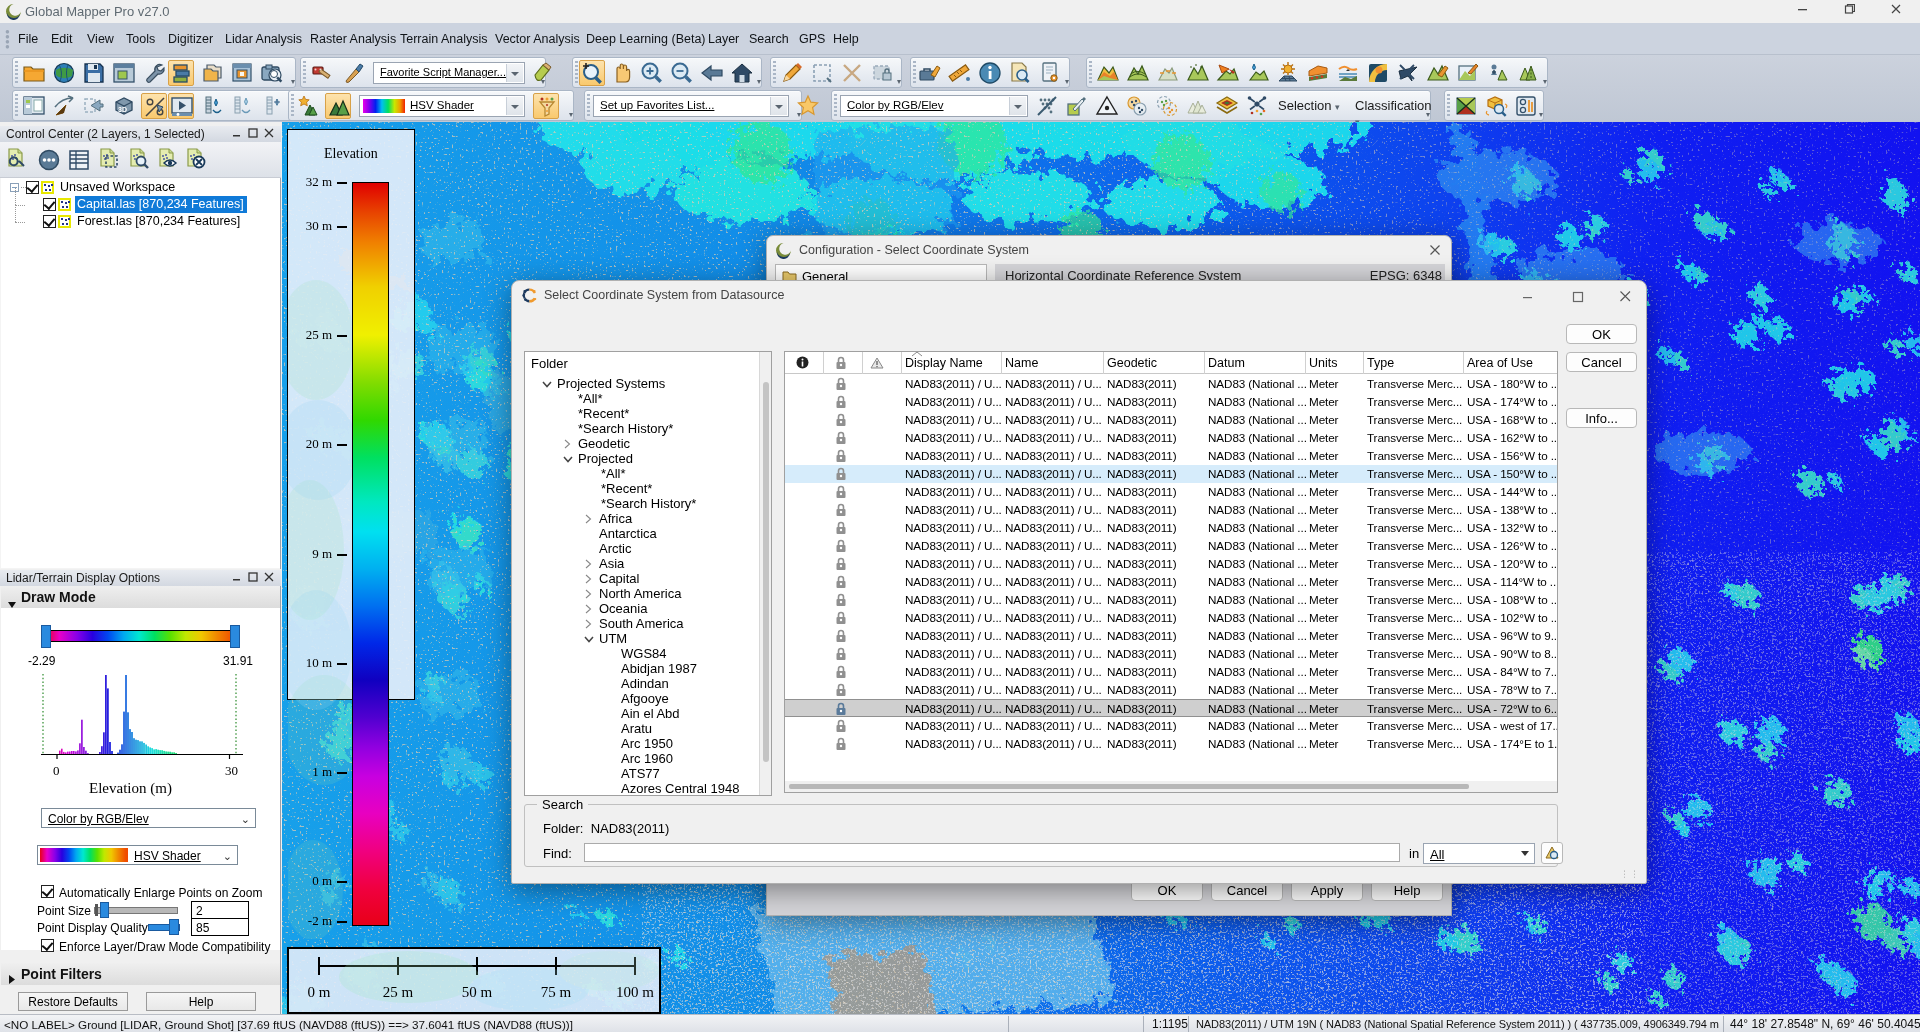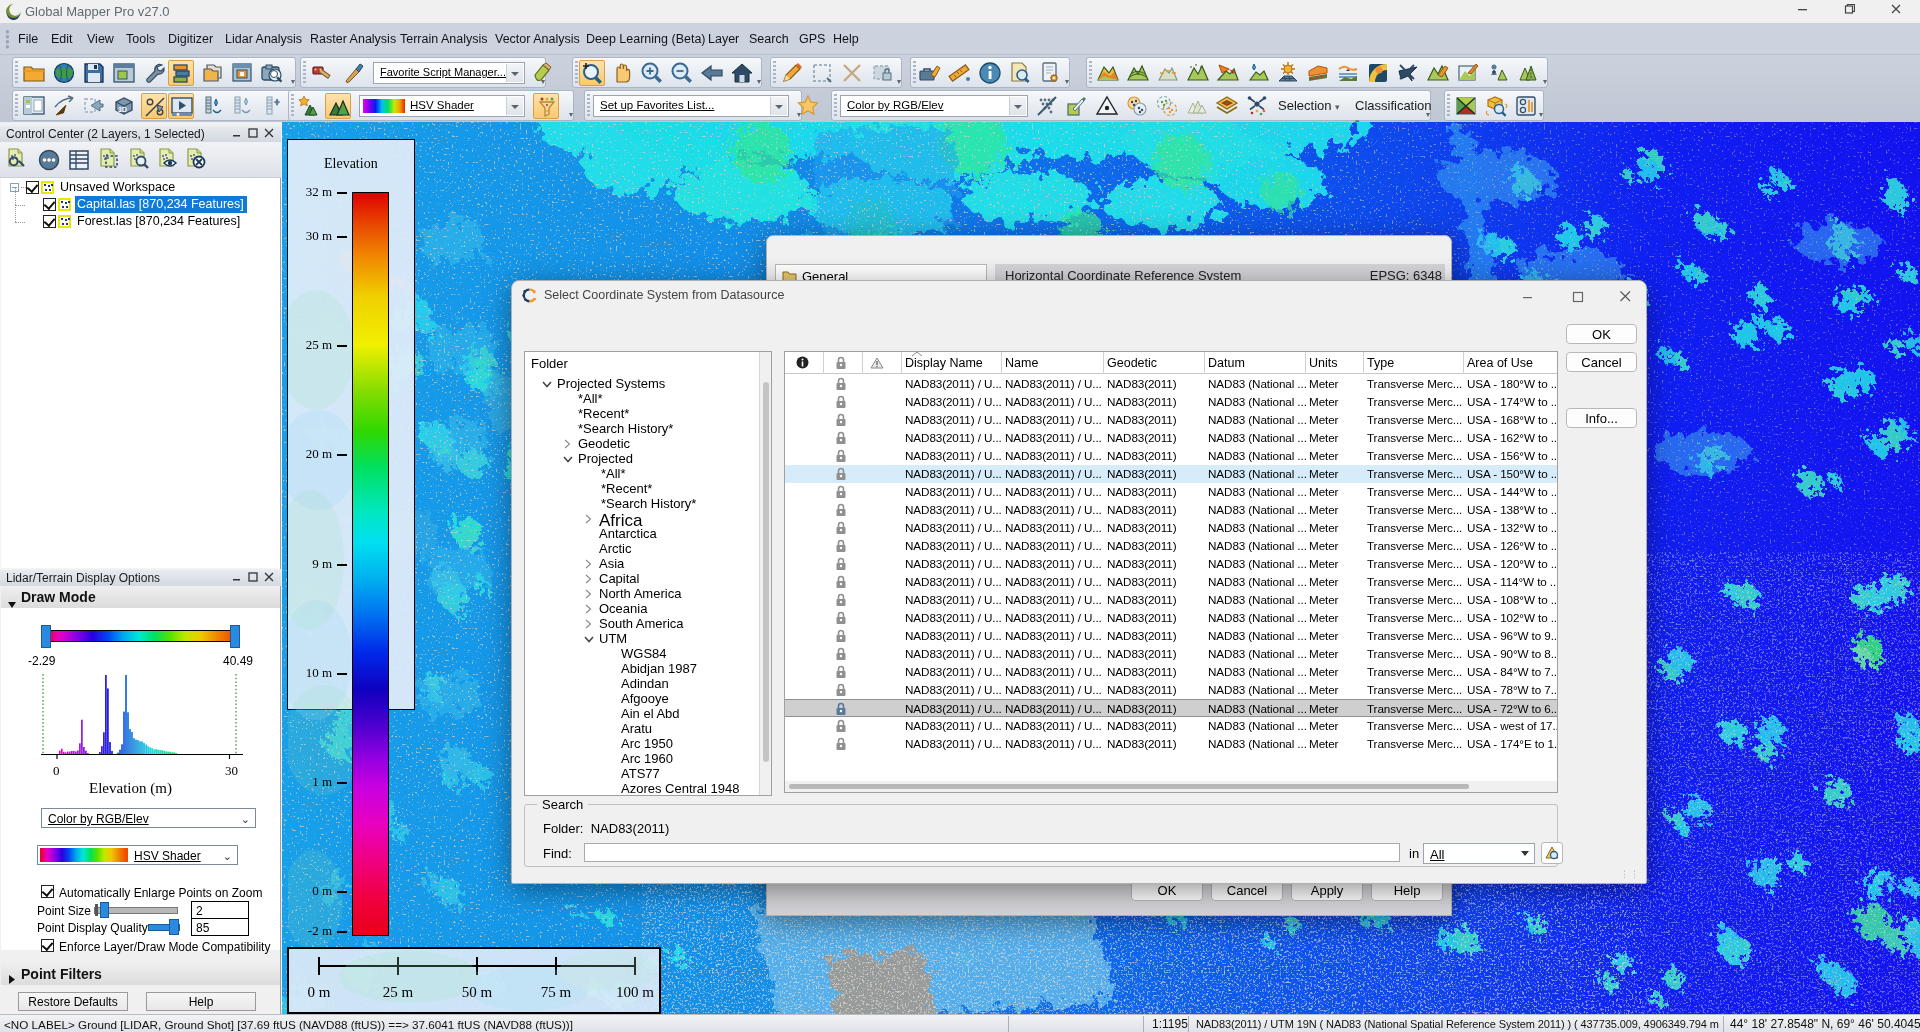--- a/index.html
+++ b/index.html
@@ -40,21 +40,21 @@
 .sechdr{position:absolute;left:1px;width:279px;height:22px;background:linear-gradient(#efefef,#dcdcdc);font-size:14px;font-weight:bold;color:#111;padding-left:20px;line-height:22px;}
 .sechdr .tri{position:absolute;left:7px;top:7px;}
 #lpwhite{position:absolute;left:1px;top:38px;width:279px;height:342px;background:#fff;}
 .lbl{position:absolute;font-size:12px;color:#000;white-space:nowrap;}
 .serif{font-family:"Liberation Serif",serif;}
 .numbox{position:absolute;width:58px;height:18px;border:1.5px solid #000;background:#fff;font-size:12px;padding:2px 0 0 4px;}
 .btn{position:absolute;background:linear-gradient(#f6f6f6,#e8e8e8);border:1px solid #9a9a9a;font-size:12px;text-align:center;color:#000;}
 
 #map{position:absolute;left:282px;top:122px;width:1638px;height:892px;overflow:hidden;background:#2a6ce0;}
 
-#legend{position:absolute;left:5px;top:17px;width:128px;height:571px;background:rgba(228,238,250,0.92);border:1.5px solid #000;}
+#legend{position:absolute;left:5px;top:7px;width:128px;height:571px;background:rgba(228,238,250,0.92);border:1.5px solid #000;}
 #legbar{position:absolute;left:64px;top:52px;width:37px;height:744px;border:1px solid #000;
 background:linear-gradient(#e00000,#e84400 4%,#f08000 8%,#f0d000 14%,#f0f000 20.5%,#80dc00 27%,#30d800 32%,#00e060 37%,#00e8c0 43%,#00e0f0 47%,#00b0f0 52%,#0070f0 57%,#0028e8 62%,#1000c0 67%,#5000d0 72%,#9000e0 76%,#c800e0 80%,#e800c0 85%,#f00080 90%,#f00040 95%,#e80018 100%);}
 .legt{position:absolute;font-family:"Liberation Serif",serif;font-size:13px;color:#000;text-align:right;width:40px;}
 .tick{position:absolute;width:10px;height:1.5px;background:#000;left:49px;}
 
 #scalebar{position:absolute;left:5px;top:825px;width:374px;height:67px;background:rgba(225,235,248,0.9);border:2px solid #000;}
 
 .dlg{position:absolute;background:#f0f0f0;border:1px solid #b0b0b0;border-radius:7px 7px 0 0;box-shadow:0 6px 28px rgba(0,0,0,0.42);}
 .dtitle{position:absolute;left:0;top:0;right:0;height:30px;font-size:12.5px;color:#444;}
 .dlgx{position:absolute;font-size:15px;color:#555;}
@@ -813,21 +813,21 @@
         </svg></span>
 </div>
 <div class="sechdr" style="top:16px"><span class="tri"><svg width="9" height="8">
           <path d="M0,1 h8 l-4,6z" fill="#111"></path>
         </svg></span>Draw Mode</div>
 <div id="lpwhite">
  <div style="position:absolute;left:42px;top:22px;width:196px;height:12px;background:linear-gradient(90deg,#e80018,#e800c8 8%,#8800e8 17%,#2800e0 25%,#0048f0 33%,#00a8f0 41%,#00e8d0 49%,#00e060 57%,#58e000 65%,#c0e800 73%,#f0c800 81%,#f08800 89%,#f05000 97%,#f04800);border:1px solid #000"></div>
  <span style="position:absolute;left:40px;top:17px;width:10px;height:23px;background:#2a8adf;border:1px solid #1a5a9f"></span>
  <span style="position:absolute;left:229px;top:17px;width:10px;height:23px;background:#2a8adf;border:1px solid #1a5a9f"></span>
  <span class="lbl" style="left:27px;top:46px">-2.29</span>
- <span class="lbl" style="left:222px;top:46px">40.49</span>
+ <span class="lbl" style="left:222px;top:46px">31.91</span>
  <div style="position:absolute;left:36px;top:58px"><svg width="212" height="100" viewBox="0 0 212 100">
           <line x1="6" y1="8" x2="6" y2="88" stroke="#2a8a2a" stroke-width="1.2" stroke-dasharray="1.5,2.2"></line>
           <line x1="199" y1="8" x2="199" y2="88" stroke="#2a8a2a" stroke-width="1.2" stroke-dasharray="1.5,2.2"></line>
           <rect x="22.0" y="84.6" width="1.6" height="3.4" fill="#db08b6"></rect>
           <rect x="24.0" y="82.7" width="1.6" height="5.3" fill="#db08c0"></rect>
           <rect x="26.0" y="85.9" width="1.6" height="2.1" fill="#db08ca"></rect>
           <rect x="28.0" y="86.4" width="1.6" height="1.6" fill="#db08d4"></rect>
           <rect x="30.0" y="85.6" width="1.6" height="2.4" fill="#d708db"></rect>
           <rect x="32.0" y="85.5" width="1.6" height="2.5" fill="#cd08db"></rect>
           <rect x="34.0" y="85.0" width="1.6" height="3.0" fill="#c308db"></rect>
@@ -1323,20 +1323,30 @@
       </svg><svg width="370" height="63">
         <line x1="30" y1="17" x2="346" y2="17" stroke="#000" stroke-width="2"></line>
         <line x1="30" y1="8" x2="30" y2="26" stroke="#000" stroke-width="2"></line>
         <line x1="109" y1="8" x2="109" y2="26" stroke="#000" stroke-width="2"></line>
         <line x1="188" y1="8" x2="188" y2="26" stroke="#000" stroke-width="2"></line>
         <line x1="267" y1="8" x2="267" y2="26" stroke="#000" stroke-width="2"></line>
         <line x1="346" y1="8" x2="346" y2="26" stroke="#000" stroke-width="2"></line>
       </svg><span class="lbl serif" style="position:absolute;left:4px;top:35px;width:52px;text-align:center;font-size:15px">0 m</span><span class="lbl serif" style="position:absolute;left:83px;top:35px;width:52px;text-align:center;font-size:15px">25 m</span><span class="lbl serif" style="position:absolute;left:162px;top:35px;width:52px;text-align:center;font-size:15px">50 m</span><span class="lbl serif" style="position:absolute;left:241px;top:35px;width:52px;text-align:center;font-size:15px">75 m</span><span class="lbl serif" style="position:absolute;left:320px;top:35px;width:52px;text-align:center;font-size:15px">100 m</span></div>
   </div>
 <div class="dlg" id="dlgback" style="left:766px;top:235px;width:686px;height:681px">
+<div class="dtitle">
+<svg style="position:absolute;left:8px;top:6px" width="17" height="17" viewBox="0 0 17 17">
+        <path d="M8.5,1 A7.5,7.5 0 1 0 16,8.5 A6,6 0 1 1 8.5,1 Z" fill="#7a8c3a"></path>
+        <path d="M2,10 A7,7 0 0 0 15,11 A6,6 0 0 1 2,10 Z" fill="#1d3a5f"></path>
+      </svg>
+<span style="position:absolute;left:32px;top:7px">Configuration - Select Coordinate System</span>
+<span class="dlgx" style="right:10px;top:6px"><svg width="12" height="12">
+          <path d="M1.5,1.5 L10.5,10.5 M10.5,1.5 L1.5,10.5" stroke="#555" stroke-width="1.2"></path>
+        </svg></span>
+</div>
 <div style="position:absolute;left:8px;top:28px;width:212px;height:500px;background:#fff;border:1px solid #b8b8b8">
  <span style="position:absolute;left:6px;top:4px"><svg width="15" height="13">
           <path d="M1,3 h5 l1.5,2 H14 v7 H1z" fill="#e8c86a" stroke="#8a6a20"></path>
         </svg></span>
  <span style="position:absolute;left:26px;top:4px;font-size:13px">General</span>
 </div>
 <div style="position:absolute;left:228px;top:28px;width:450px;height:500px;background:#d4d4d8">
  <span style="position:absolute;left:10px;top:4px;font-size:13px;color:#222">Horizontal Coordinate Reference System</span>
  <span style="position:absolute;right:3px;top:4px;font-size:13px;color:#222">EPSG: 6348</span>
 </div>
@@ -1387,21 +1397,21 @@
       <svg style="position:absolute;left:38px;top:103.0px" width="10" height="8">
         <path d="M1,2 L5,6.5 L9,2" fill="none" stroke="#444" stroke-width="1.5"></path>
       </svg>
       <span style="position:absolute;left:53px;top:99.0px;font-size:13px;white-space:nowrap">Projected</span>
       <span style="position:absolute;left:76px;top:114.0px;font-size:13px;white-space:nowrap">*All*</span>
       <span style="position:absolute;left:76px;top:129.0px;font-size:13px;white-space:nowrap">*Recent*</span>
       <span style="position:absolute;left:76px;top:144.0px;font-size:13px;white-space:nowrap">*Search History*</span>
       <svg style="position:absolute;left:59px;top:162.0px" width="8" height="10">
         <path d="M2,1 L6.5,5 L2,9" fill="none" stroke="#888" stroke-width="1.1"></path>
       </svg>
-      <span style="position:absolute;left:74px;top:159.0px;font-size:17px;white-space:nowrap">Africa</span>
+      <span style="position:absolute;left:74px;top:159.0px;font-size:13px;white-space:nowrap">Africa</span>
       <span style="position:absolute;left:74px;top:174.0px;font-size:13px;white-space:nowrap">Antarctica</span>
       <span style="position:absolute;left:74px;top:189.0px;font-size:13px;white-space:nowrap">Arctic</span>
       <svg style="position:absolute;left:59px;top:207.0px" width="8" height="10">
         <path d="M2,1 L6.5,5 L2,9" fill="none" stroke="#888" stroke-width="1.1"></path>
       </svg>
       <span style="position:absolute;left:74px;top:204.0px;font-size:13px;white-space:nowrap">Asia</span>
       <svg style="position:absolute;left:59px;top:222.0px" width="8" height="10">
         <path d="M2,1 L6.5,5 L2,9" fill="none" stroke="#888" stroke-width="1.1"></path>
       </svg>
       <span style="position:absolute;left:74px;top:219.0px;font-size:13px;white-space:nowrap">Capital</span>

